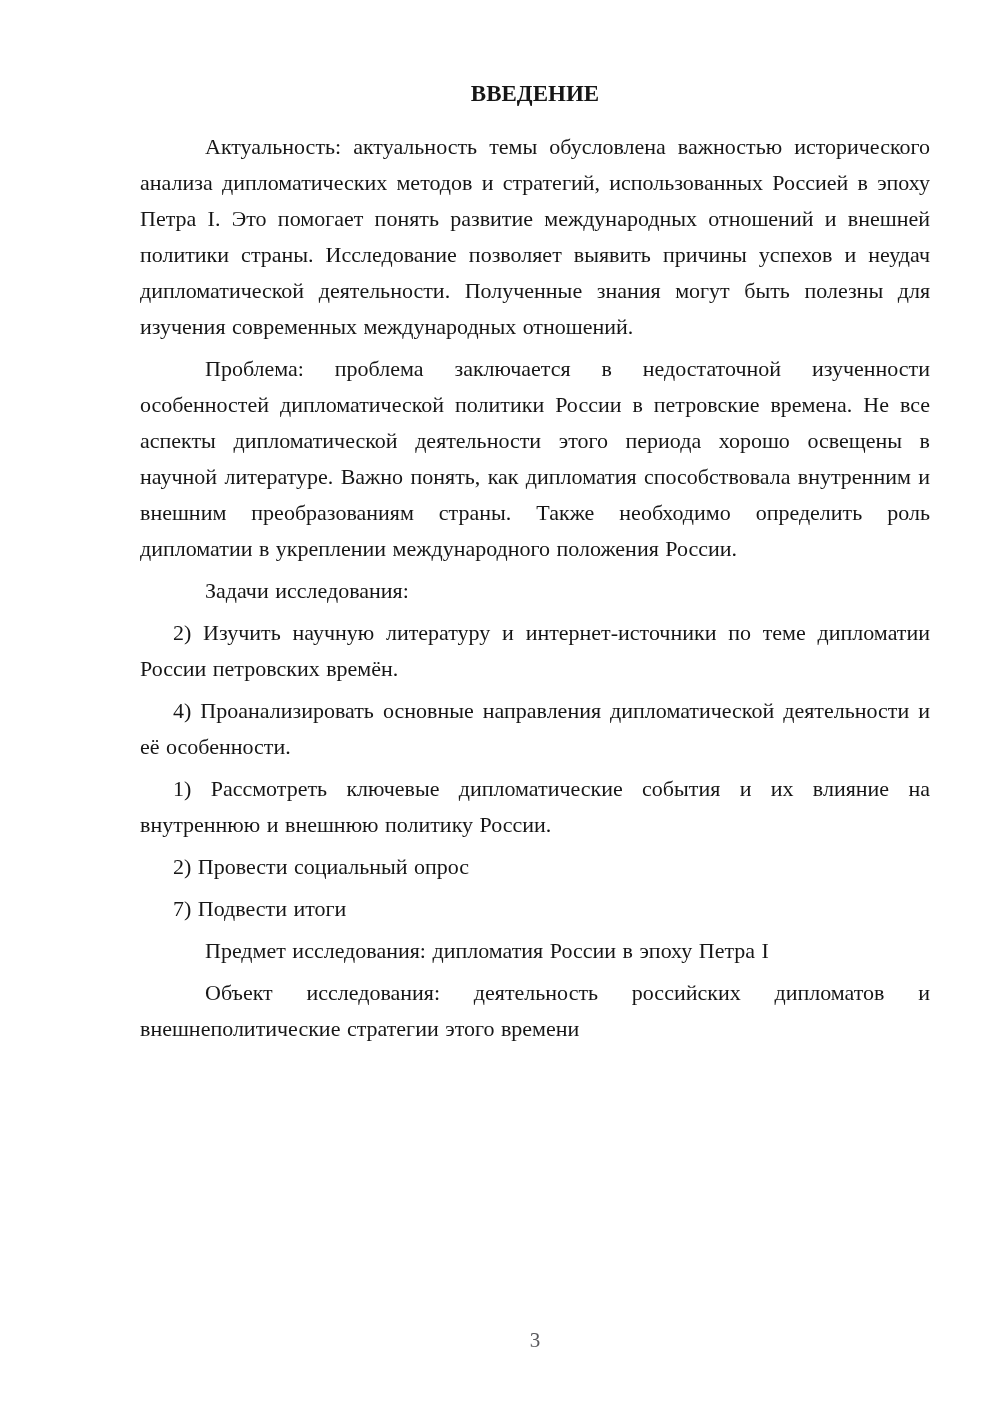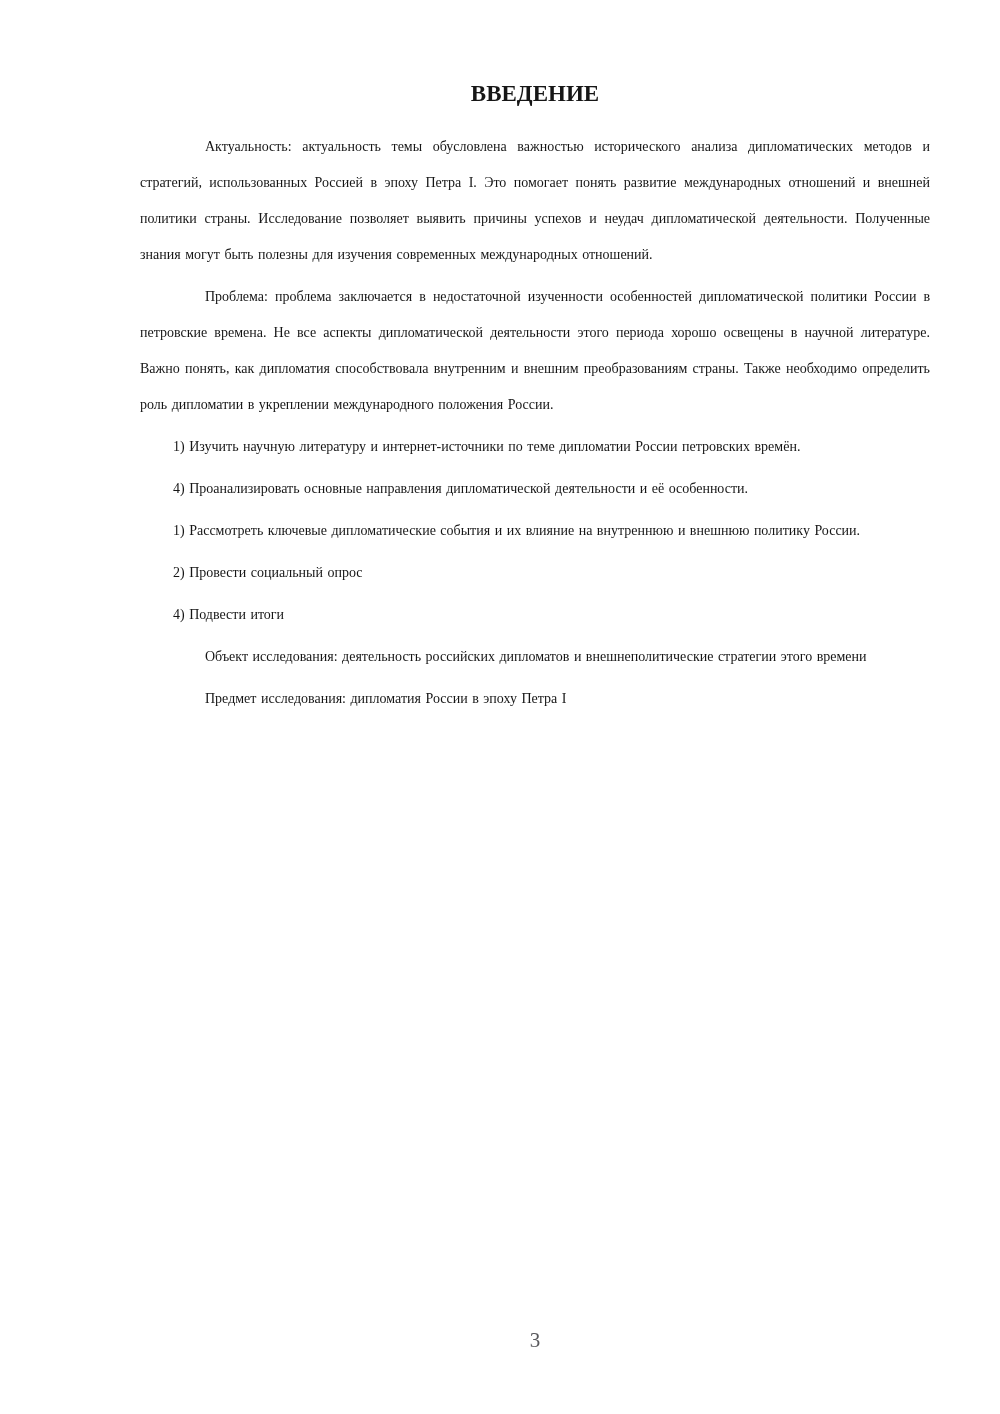--- a/index.html
+++ b/index.html
@@ -24,21 +24,21 @@
     width: 790px;
   }
   .doc-title {
     font-size: 23px;
     font-weight: bold;
     line-height: 36px;
     text-align: center;
     margin: 0 0 17px 0;
   }
   .paragraphs p {
-    font-size: 14px;
+    font-size: 22px;
     line-height: 36px;
     text-align: justify;
     margin: 0 0 6px 0;
     word-spacing: 1px;
   }
   .paragraphs p.body {
     text-indent: 65px;
   }
   .paragraphs p.list {
     text-indent: 33px;
@@ -56,23 +56,24 @@
 </style>
 </head>
 <body>
 
 <div class="page">
   <div class="content">
     <h1 class="doc-title">ВВЕДЕНИЕ</h1>
     <div class="paragraphs" id="paragraphs">
         <p class="body">Актуальность: актуальность темы обусловлена важностью исторического анализа дипломатических методов и стратегий, использованных Россией в эпоху Петра I. Это помогает понять развитие международных отношений и внешней политики страны. Исследование позволяет выявить причины успехов и неудач дипломатической деятельности. Полученные знания могут быть полезны для изучения современных международных отношений.</p>
         <p class="body">Проблема: проблема заключается в недостаточной изученности особенностей дипломатической политики России в петровские времена. Не все аспекты дипломатической деятельности этого периода хорошо освещены в научной литературе. Важно понять, как дипломатия способствовала внутренним и внешним преобразованиям страны. Также необходимо определить роль дипломатии в укреплении международного положения России.</p>
-        <p class="list">1) Изучить научную литературу и интернет-источники по теме дипломатии России петровских времён.</p>
+        <p class="body">Задачи исследования:</p>
+        <p class="list">2) Изучить научную литературу и интернет-источники по теме дипломатии России петровских времён.</p>
         <p class="list">4) Проанализировать основные направления дипломатической деятельности и её особенности.</p>
         <p class="list">1) Рассмотреть ключевые дипломатические события и их влияние на внутреннюю и внешнюю политику России.</p>
         <p class="list">2) Провести социальный опрос</p>
-        <p class="list">4) Подвести итоги</p>
+        <p class="list">7) Подвести итоги</p>
+        <p class="body">Предмет исследования: дипломатия России в эпоху Петра I</p>
         <p class="body">Объект исследования: деятельность российских дипломатов и внешнеполитические стратегии этого времени</p>
-        <p class="body">Предмет исследования: дипломатия России в эпоху Петра I</p>
       </div>
   </div>
   <div class="page-number">3</div>
 </div>
 
 </body></html>

